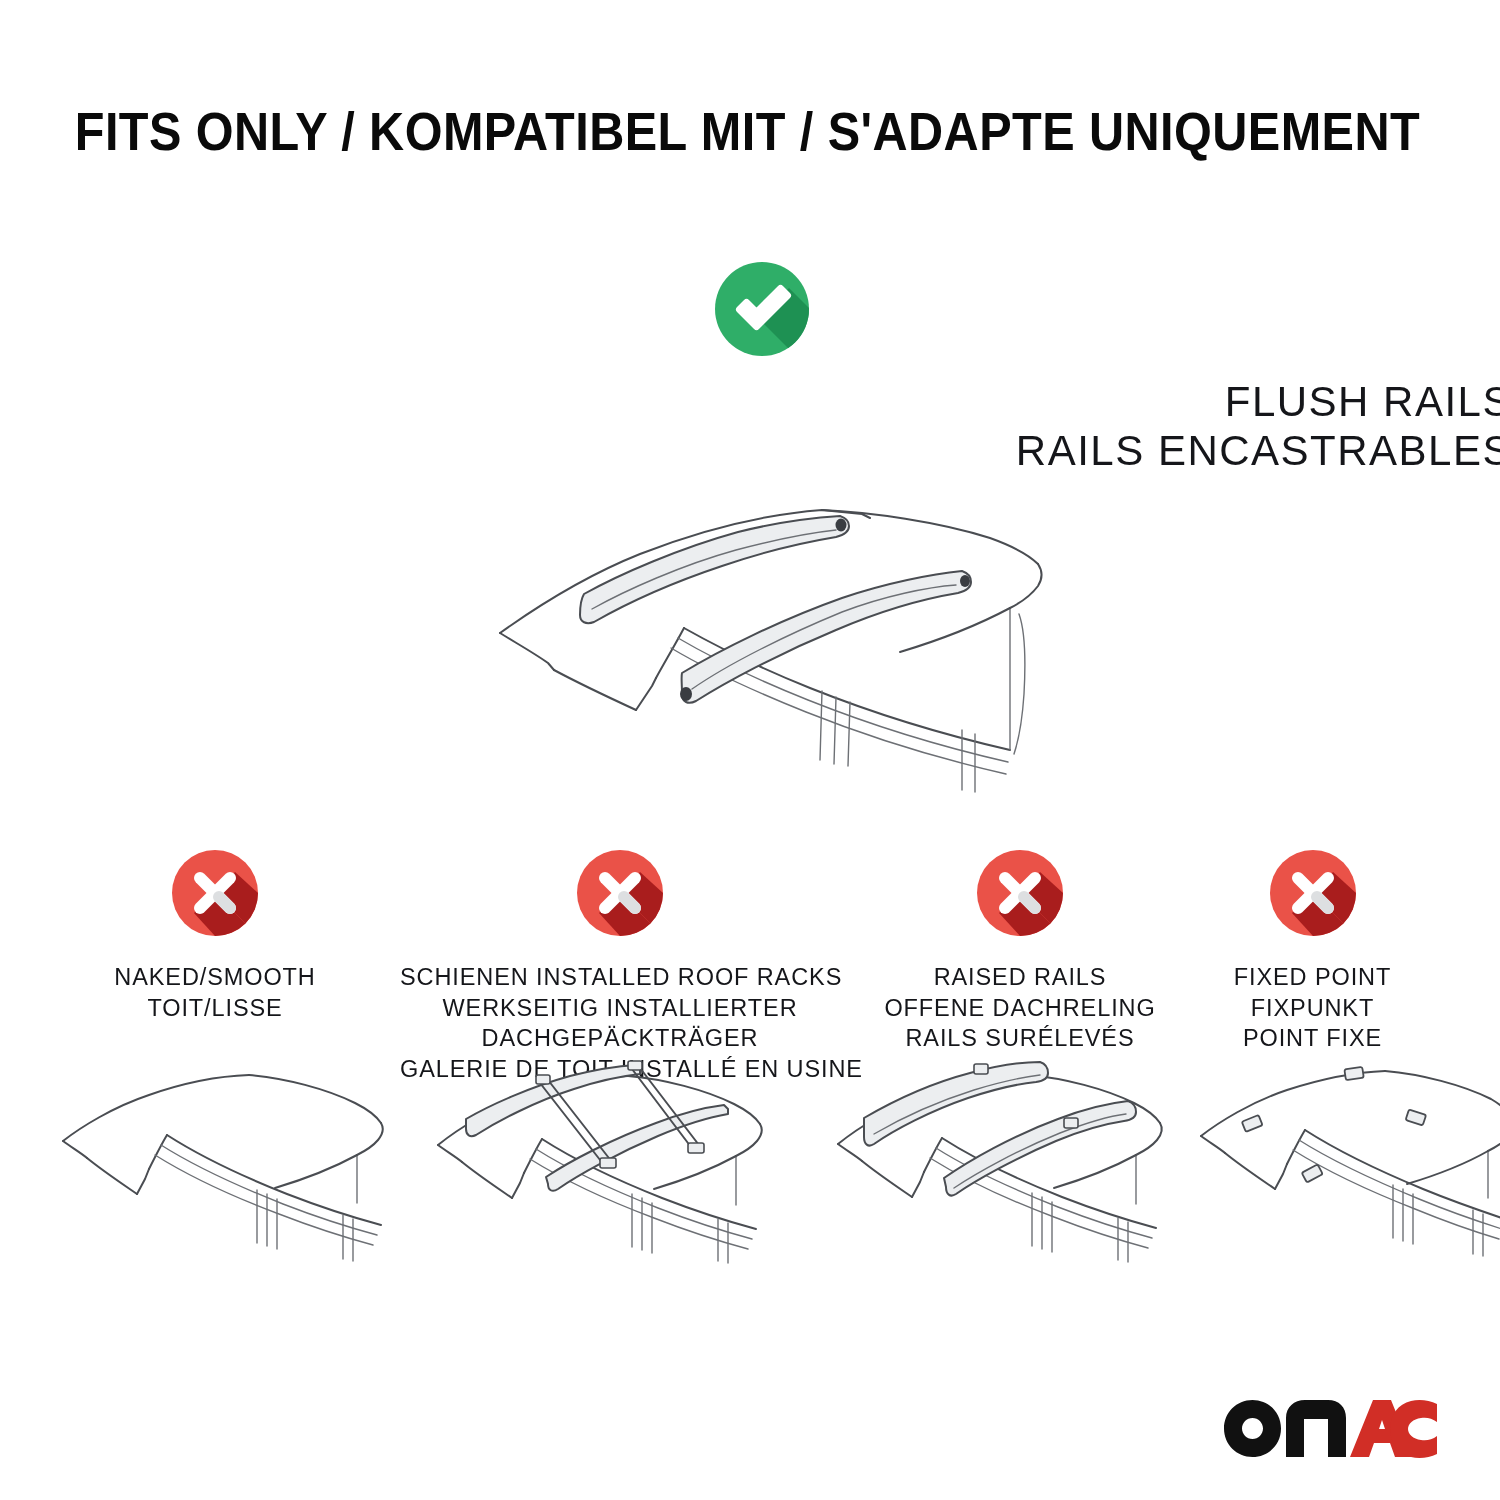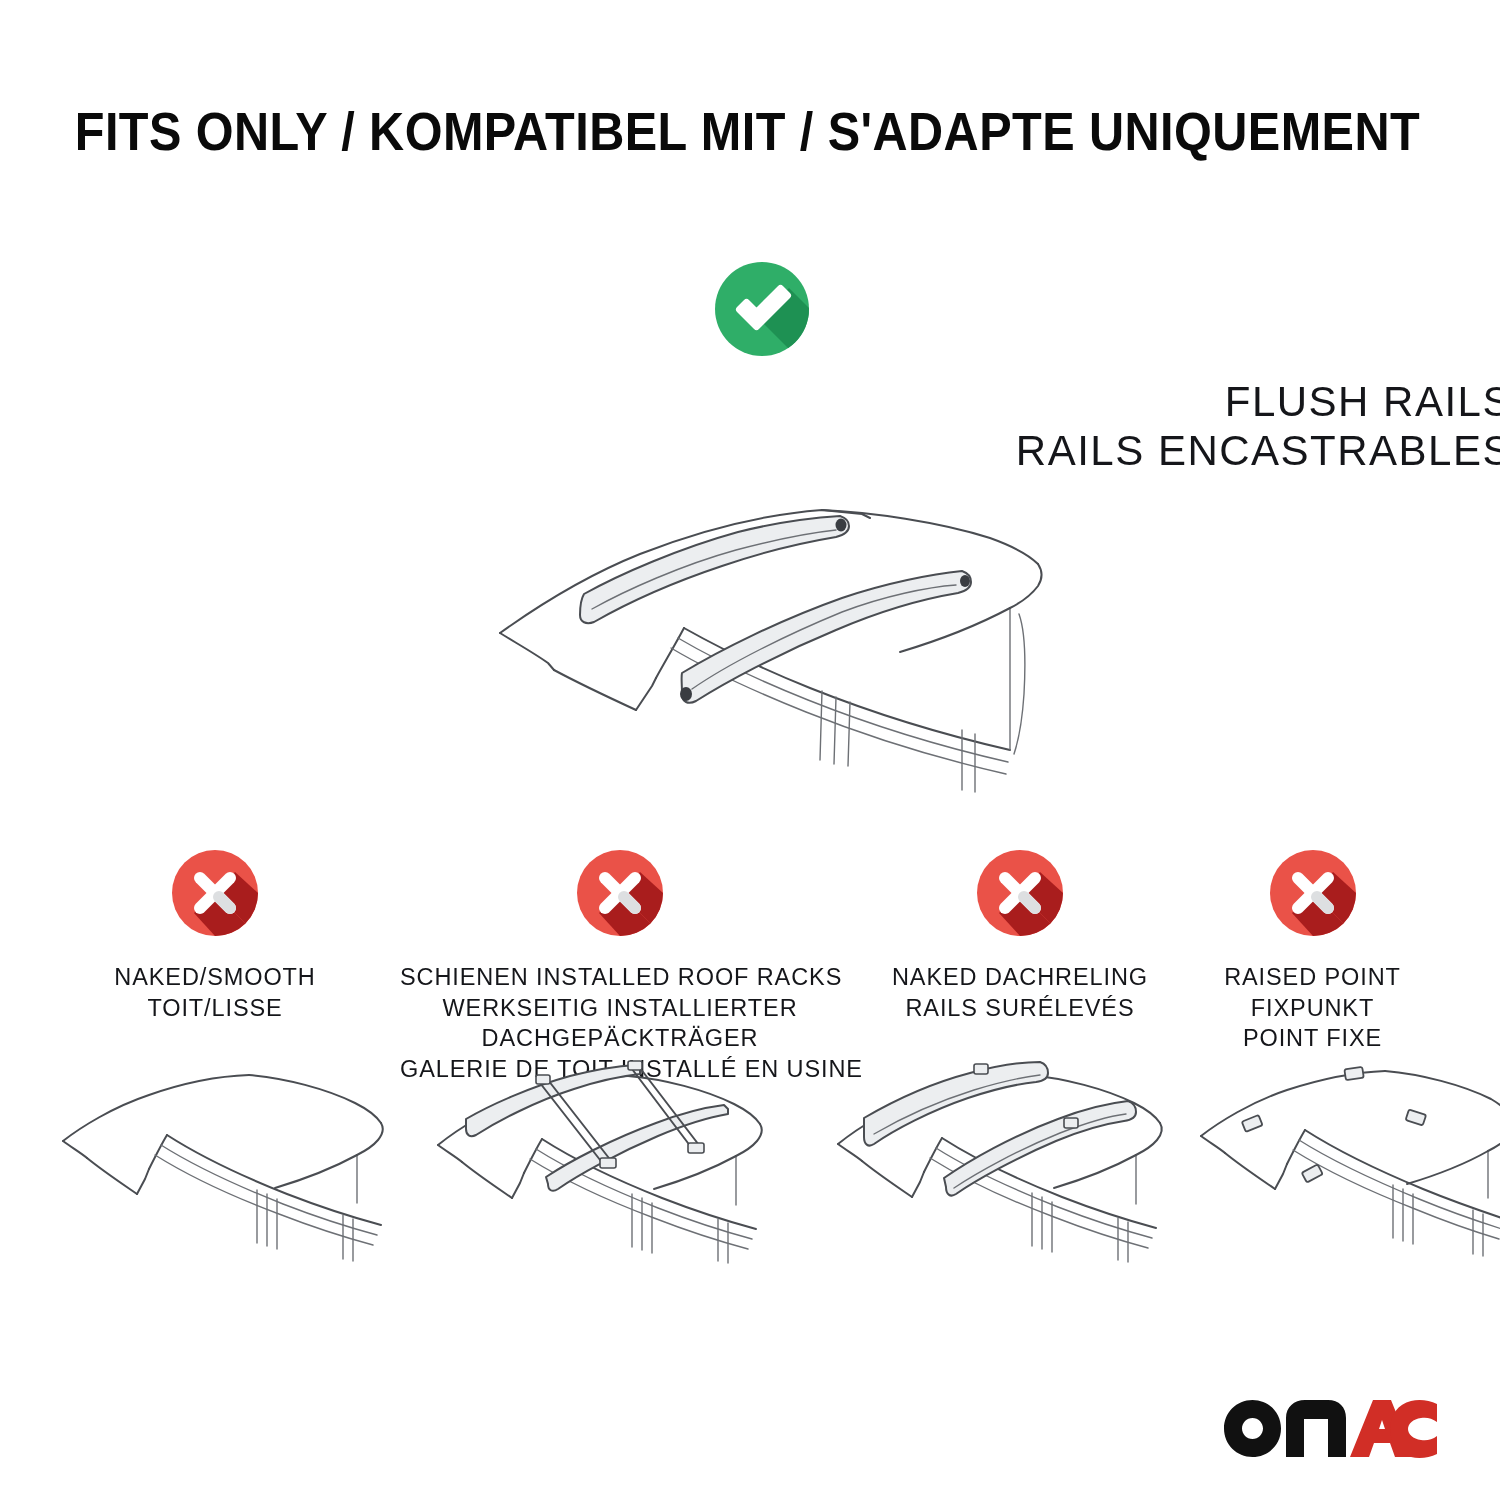--- a/index.html
+++ b/index.html
@@ -254,21 +254,22 @@
         <svg class="glyph" viewBox="0 0 86 86">
           <g stroke="#ffffff" stroke-width="12" stroke-linecap="round">
             <line x1="28" y1="28" x2="58" y2="58"></line>
             <line x1="58" y1="28" x2="28" y2="58"></line>
           </g>
           <line x1="47" y1="47" x2="58" y2="58" stroke="#dddfe1" stroke-width="12" stroke-linecap="round"></line>
         </svg>
       </div>
     </div>
     <div class="caption">
-      <div>NAKED DACHRELING</div>
+      <div>RAISED RAILS</div>
+      <div>OFFENE DACHRELING</div>
       <div>RAILS SURÉLEVÉS</div>
     </div>
   </div>
 
   <div class="col" style="left:1150px; width:325px;">
     <div class="badge-wrap">
       <div class="badge no">
         <svg class="shadow" viewBox="0 0 86 86">
           <path d="M43 43 L86 86 L86 43 L63 22 Z" fill="#a91d1d"></path>
           <path d="M43 43 L86 86 L43 86 L22 63 Z" fill="#a91d1d"></path>
@@ -276,21 +277,21 @@
         <svg class="glyph" viewBox="0 0 86 86">
           <g stroke="#ffffff" stroke-width="12" stroke-linecap="round">
             <line x1="28" y1="28" x2="58" y2="58"></line>
             <line x1="58" y1="28" x2="28" y2="58"></line>
           </g>
           <line x1="47" y1="47" x2="58" y2="58" stroke="#dddfe1" stroke-width="12" stroke-linecap="round"></line>
         </svg>
       </div>
     </div>
     <div class="caption">
-      <div>RAISED POINT</div>
+      <div>FIXED POINT</div>
       <div>FIXPUNKT</div>
       <div>POINT FIXE</div>
     </div>
   </div>
 </div>
 
 <div class="col-illustration" style="left:45px; top:1063px; width:340px;">
   <svg viewBox="0 0 340 200" width="340" height="200">
     <path class="ln" d="M18 78 C36 64 68 44 104 32 C138 20 175 13 204 12"></path>
     <path class="ln" d="M204 12 C240 15 282 26 310 40 C324 47 332 54 336 60"></path>

